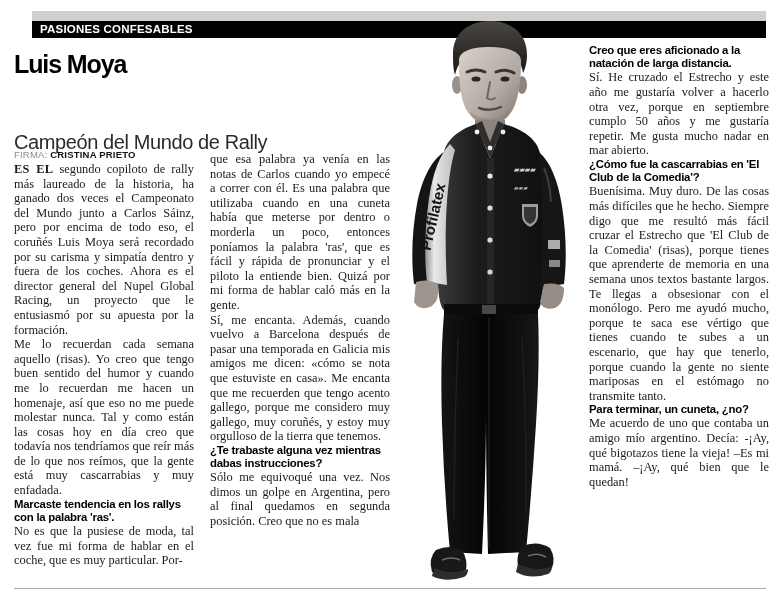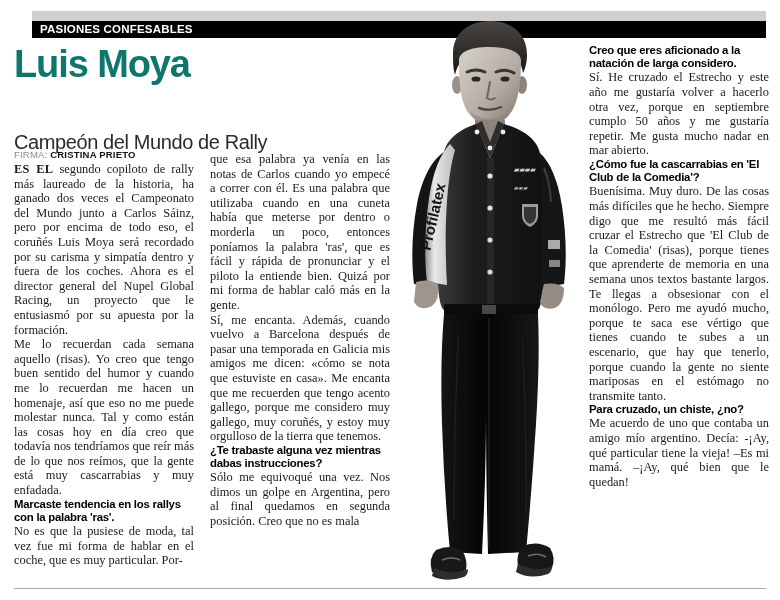--- a/index.html
+++ b/index.html
@@ -45,24 +45,24 @@
     line-height: 15px;
   }
 
   
   .headline {
     position: absolute;
     left: 14px;
     top: 44px;
     font-family: "Liberation Sans", sans-serif;
     font-weight: bold;
-    font-size: 38px;
+    font-size: 25px;
     line-height: 40px;
     letter-spacing: -1.1px;
-    color: #0f766e;
+    color: #000000;
     text-align: right;
   }
   .subhead {
     position: absolute;
     left: 14px;
     top: 86px;
     font-family: "Liberation Sans", sans-serif;
     font-weight: normal;
     font-size: 20px;
     line-height: 24px;
@@ -262,21 +262,21 @@
 </div>
 
 <div class="col col2">
   <p class="a">que esa palabra ya venía en las notas de Carlos cuando yo empecé a correr con él. Es una palabra que utilizaba cuando en una cuneta había que meterse por dentro o morderla un poco, entonces poníamos la palabra 'ras', que es fácil y rápida de pronunciar y el piloto la entiende bien. Quizá por mi forma de hablar caló más en la gente.</p>
   <p class="a">Sí, me encanta. Además, cuando vuelvo a Barcelona después de pasar una temporada en Galicia mis amigos me dicen: «cómo se nota que estuviste en casa». Me encanta que me recuerden que tengo acento gallego, porque me considero muy gallego, muy coruñés, y estoy muy orgulloso de la tierra que tenemos.</p>
   <p class="q">¿Te trabaste alguna vez mientras dabas instrucciones?</p>
   <p class="a">Sólo me equivoqué una vez. Nos dimos un golpe en Argentina, pero al final quedamos en segunda posición. Creo que no es mala</p>
 </div>
 
 <div class="col col3">
-  <p class="q">Creo que eres aficionado a la natación de larga considero.</p>
+  <p class="q">Creo que eres aficionado a la natación de larga distancia.</p>
   <p class="a">Sí. He cruzado el Estrecho y este año me gustaría volver a hacerlo otra vez, porque en septiembre cumplo 50 años y me gustaría repetir. Me gusta mucho nadar en mar abierto.</p>
   <p class="q">¿Cómo fue la cascarrabias en 'El Club de la Comedia'?</p>
   <p class="a">Buenísima. Muy duro. De las cosas más difíciles que he hecho. Siempre digo que me resultó más fácil cruzar el Estrecho que 'El Club de la Comedia' (risas), porque tienes que aprenderte de memoria en una semana unos textos bastante largos. Te llegas a obsesionar con el monólogo. Pero me ayudó mucho, porque te saca ese vértigo que tienes cuando te subes a un escenario, que hay que tenerlo, porque cuando la gente no siente mariposas en el estómago no transmite tanto.</p>
-  <p class="q">Para cruzado, un chiste, ¿no?</p>
-  <p class="a">Me acuerdo de uno que contaba un amigo mío argentino. Decía: -¡Ay, qué particular tiene la vieja! –Es mi mamá. –¡Ay, qué bien que le quedan!</p>
+  <p class="q">Para terminar, un cuneta, ¿no?</p>
+  <p class="a">Me acuerdo de uno que contaba un amigo mío argentino. Decía: -¡Ay, qué bigotazos tiene la vieja! –Es mi mamá. –¡Ay, qué bien que le quedan!</p>
 </div>
 
 <div class="bottom-rule"></div>
 
 </body></html>

